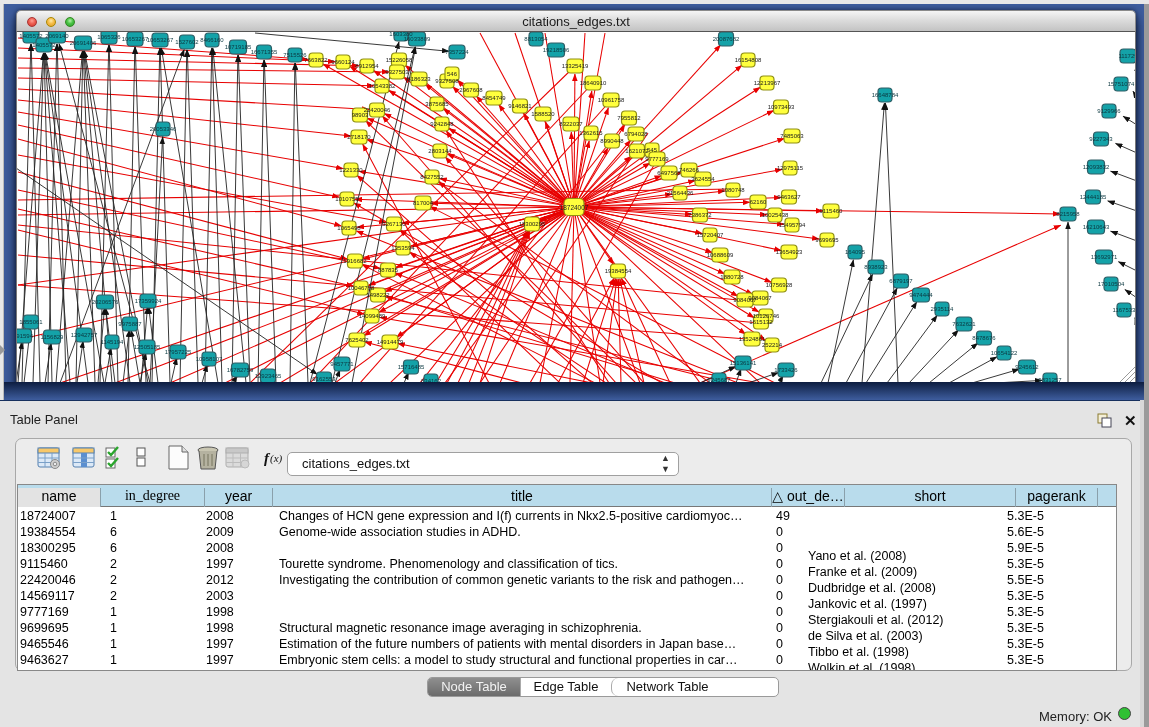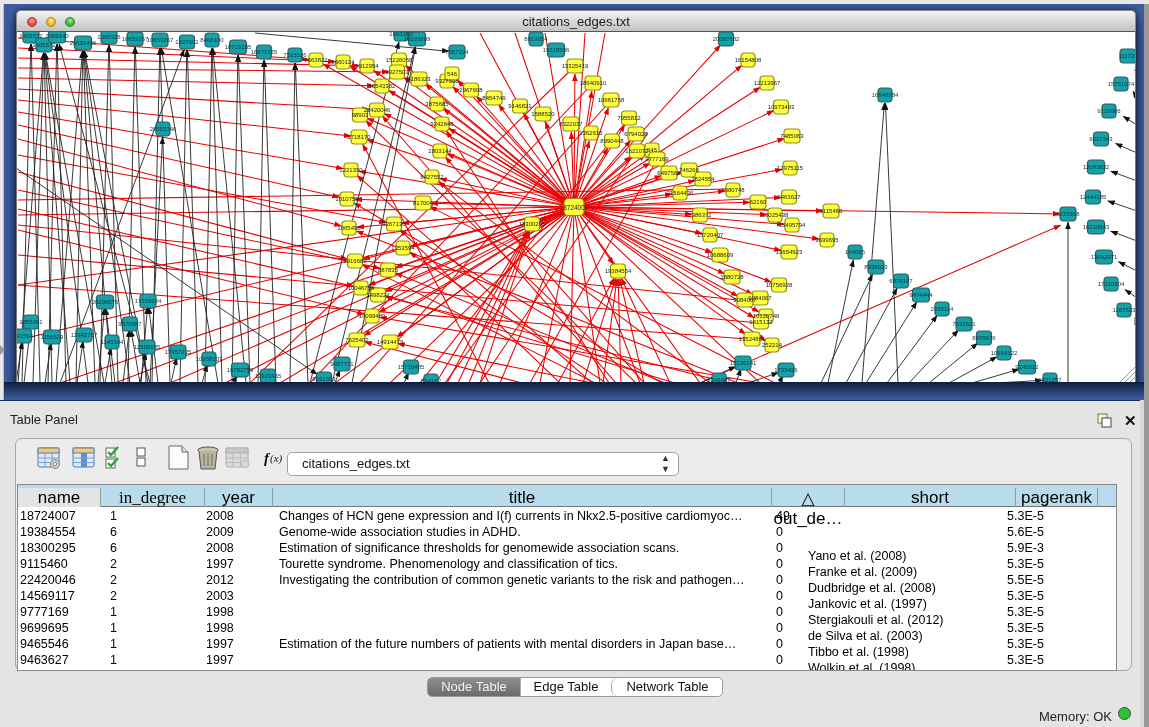--- a/index.html
+++ b/index.html
@@ -23,29 +23,29 @@
 #float-ic { position:absolute; left:1097px; top:12px; width:16px; height:16px; }
 #close-ic { position:absolute; left:1124px; top:11px; font-size:15px; font-weight:bold; color:#111; }
 #container { position:absolute; left:15px; top:37px; width:1117px; height:233px; background:#ececec;
   border:1px solid #a8a8a8; border-radius:7px; }
 #toolbar { position:absolute; left:0; top:0; width:100%; height:44px; }
 #dropdown { position:absolute; left:271px; top:13px; width:392px; height:24px; background:#fff;
   border:1px solid #a0a0a0; border-radius:5px; font-size:13px; color:#111; line-height:22px; padding-left:14px; }
 #dropdown .arr { position:absolute; right:8px; top:0; font-size:9px; line-height:11px; color:#333; }
 #tablebox { position:absolute; left:1px; top:45px; width:1100px; height:187px; background:#fff;
   border:1px solid #888; border-right:1px solid #888; overflow:hidden; }
-#thead { position:absolute; left:0; top:0; width:100%; height:22px; background:#b9dcec; border-bottom:1px solid #777; font-size:17px; color:#000; }
+#thead { position:absolute; left:0; top:0; width:100%; height:22px; background:#b9dcec; border-bottom:1px solid #777; font-size:14px; color:#000; }
 #thead div { position:absolute; top:3px; text-align:center; border-right:1px solid #8aa0ab; height:19px; }
 #tbody { position:absolute; left:0; top:23px; width:100%; font-size:12.5px; color:#000; }
 .tr { position:relative; height:16px; line-height:16px; white-space:nowrap; }
 .tr div { position:absolute; overflow:hidden; }
 .c0 { left:2px; width:80px; } .c1 { left:92px; width:100px; } .c2 { left:188px; width:64px; }
 .c3 { left:261px; width:496px; } .c4 { left:758px; width:70px; } .c5 { left:790px; width:200px; text-align:left;margin-top:40px; }
 .c6 { left:989px; width:90px; }
-#tabs { position:absolute; left:427px; top:276px; width:296px; height:20px; background:#fff;
+#tabs { position:absolute; left:427px; top:276px; width:352px; height:20px; background:#fff;
   border:1px solid #9a9a9a; border-radius:5px; font-size:13px; }
 #tabs div { position:absolute; top:0; height:18px; line-height:18px; text-align:center; color:#111; }
 #tab1 { left:0; width:92px; background:linear-gradient(#8f8f8f,#6b6b6b); color:#f2f2f2 !important; border-radius:4px 0 0 4px; }
 #tab2 { left:92px; width:91px; border-left:1px solid #aaa; }
 #tab3 { left:183px; width:112px; border-left:1px solid #aaa;border-radius:7px; }
 #status { position:absolute; right:32px; top:308px; font-size:13px; color:#222; }
 #memdot { position:absolute; right:13px; top:306px; width:13px; height:13px; border-radius:50%;
   background:#2fc134; border:1.5px solid #444; }
 #topstrip { position:absolute; left:0; top:0; width:100%; height:4px; background:#e8e8e8; }
 #leftstrip { position:absolute; left:0; top:4px; width:4px; height:396px; background:#e8e8e8; border-right:1px solid #bbb; }
@@ -686,24 +686,23 @@
             <div class="c2">2009</div>
             <div class="c3">Genome-wide association studies in ADHD.</div>
             <div class="c4">0</div>
             <div class="c5">Franke et al. (2009)</div>
             <div class="c6">5.6E-5</div>
           </div>
           <div class="tr">
             <div class="c0">18300295</div>
             <div class="c1">6</div>
             <div class="c2">2008</div>
-            <div class="c3">Estimation of significance thresholds for genomewide association scans.</div>
             <div class="c4">0</div>
             <div class="c5">Dudbridge et al. (2008)</div>
-            <div class="c6">5.9E-3</div>
+            <div class="c6">5.9E-5</div>
           </div>
           <div class="tr">
             <div class="c0">9115460</div>
             <div class="c1">2</div>
             <div class="c2">1997</div>
             <div class="c3">Tourette syndrome. Phenomenology and classification of tics.</div>
             <div class="c4">0</div>
             <div class="c5">Jankovic et al. (1997)</div>
             <div class="c6">5.3E-5</div>
           </div>
@@ -729,37 +728,39 @@
             <div class="c1">1</div>
             <div class="c2">1998</div>
             <div class="c4">0</div>
             <div class="c5">Tibbo et al. (1998)</div>
             <div class="c6">5.3E-5</div>
           </div>
           <div class="tr">
             <div class="c0">9699695</div>
             <div class="c1">1</div>
             <div class="c2">1998</div>
+            <div class="c3">Structural magnetic resonance image averaging in schizophrenia.</div>
             <div class="c4">0</div>
             <div class="c5">Wolkin et al. (1998)</div>
             <div class="c6">5.3E-5</div>
           </div>
           <div class="tr">
             <div class="c0">9465546</div>
             <div class="c1">1</div>
             <div class="c2">1997</div>
             <div class="c3">Estimation of the future numbers of patients with mental disorders in Japan base…</div>
             <div class="c4">0</div>
             <div class="c5">Nakamura et al. (1997)</div>
             <div class="c6">5.3E-5</div>
           </div>
           <div class="tr">
             <div class="c0">9463627</div>
             <div class="c1">1</div>
             <div class="c2">1997</div>
+            <div class="c3">Embryonic stem cells: a model to study structural and functional properties in car…</div>
             <div class="c4">0</div>
             <div class="c5">Hescheler et al. (1997)</div>
             <div class="c6">5.3E-5</div>
           </div>
         </div>
 
     </div>
   </div>
   <div id="tabs">
     <div id="tab1">Node Table</div>

